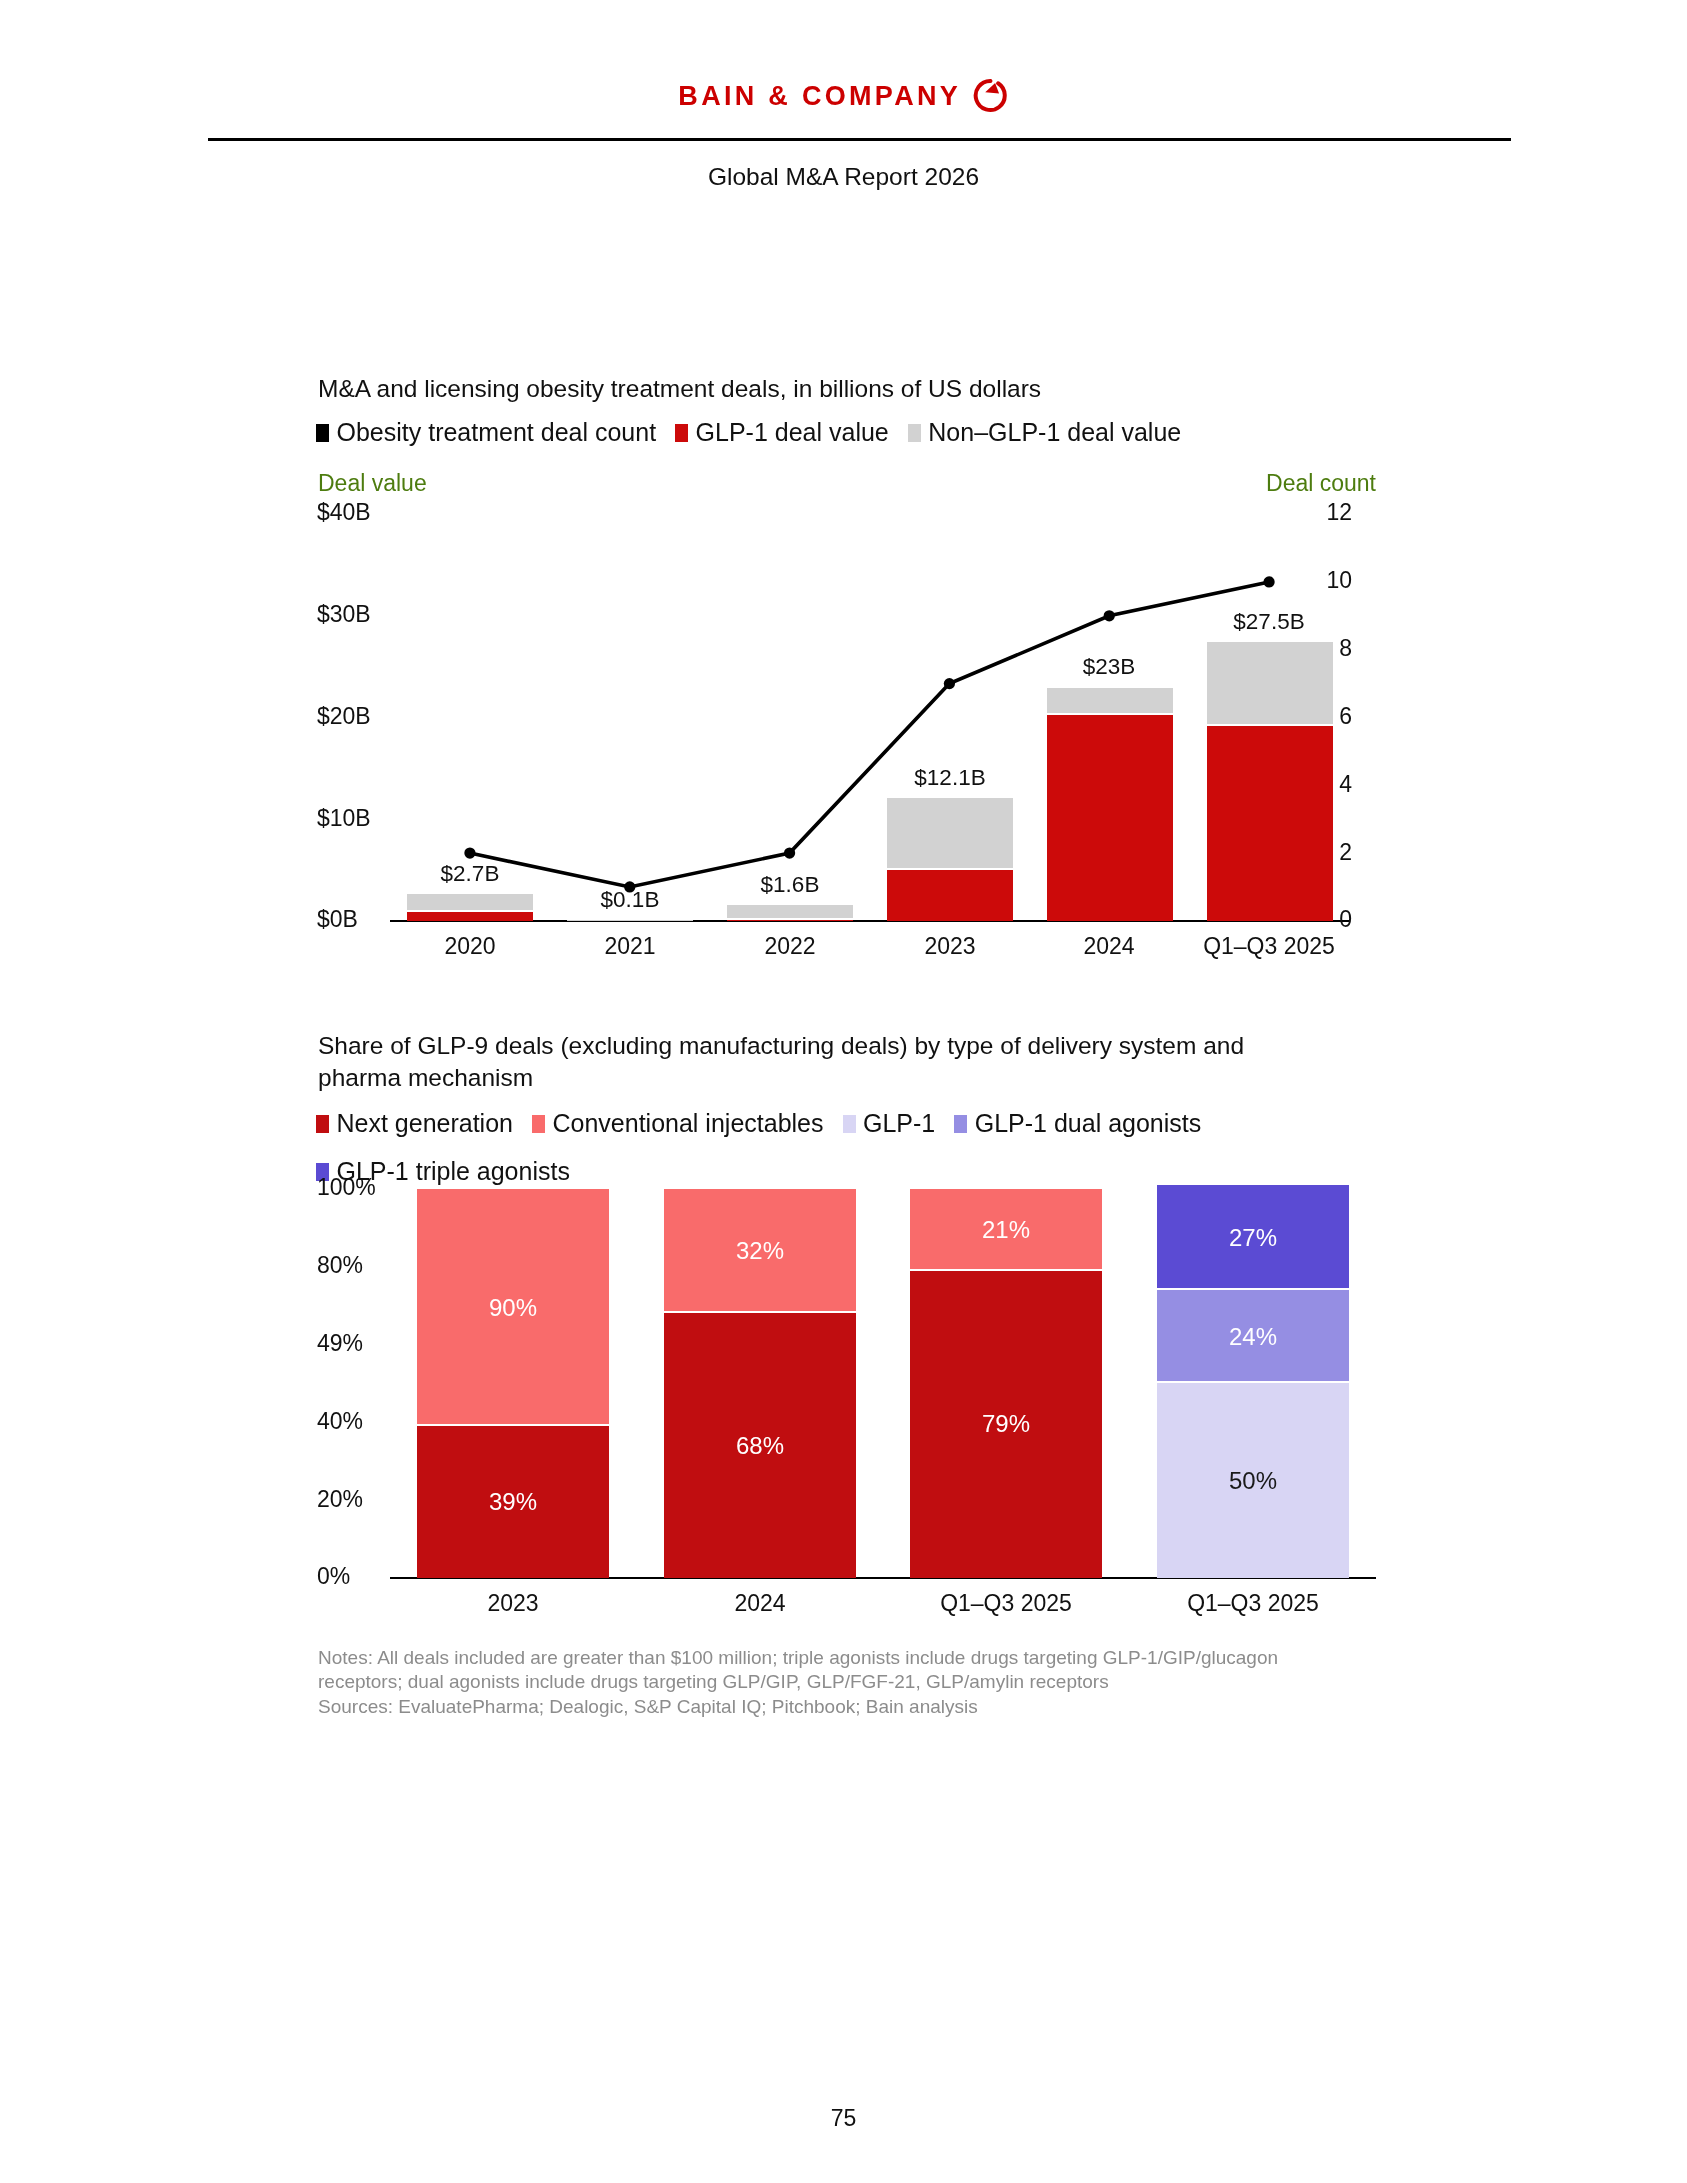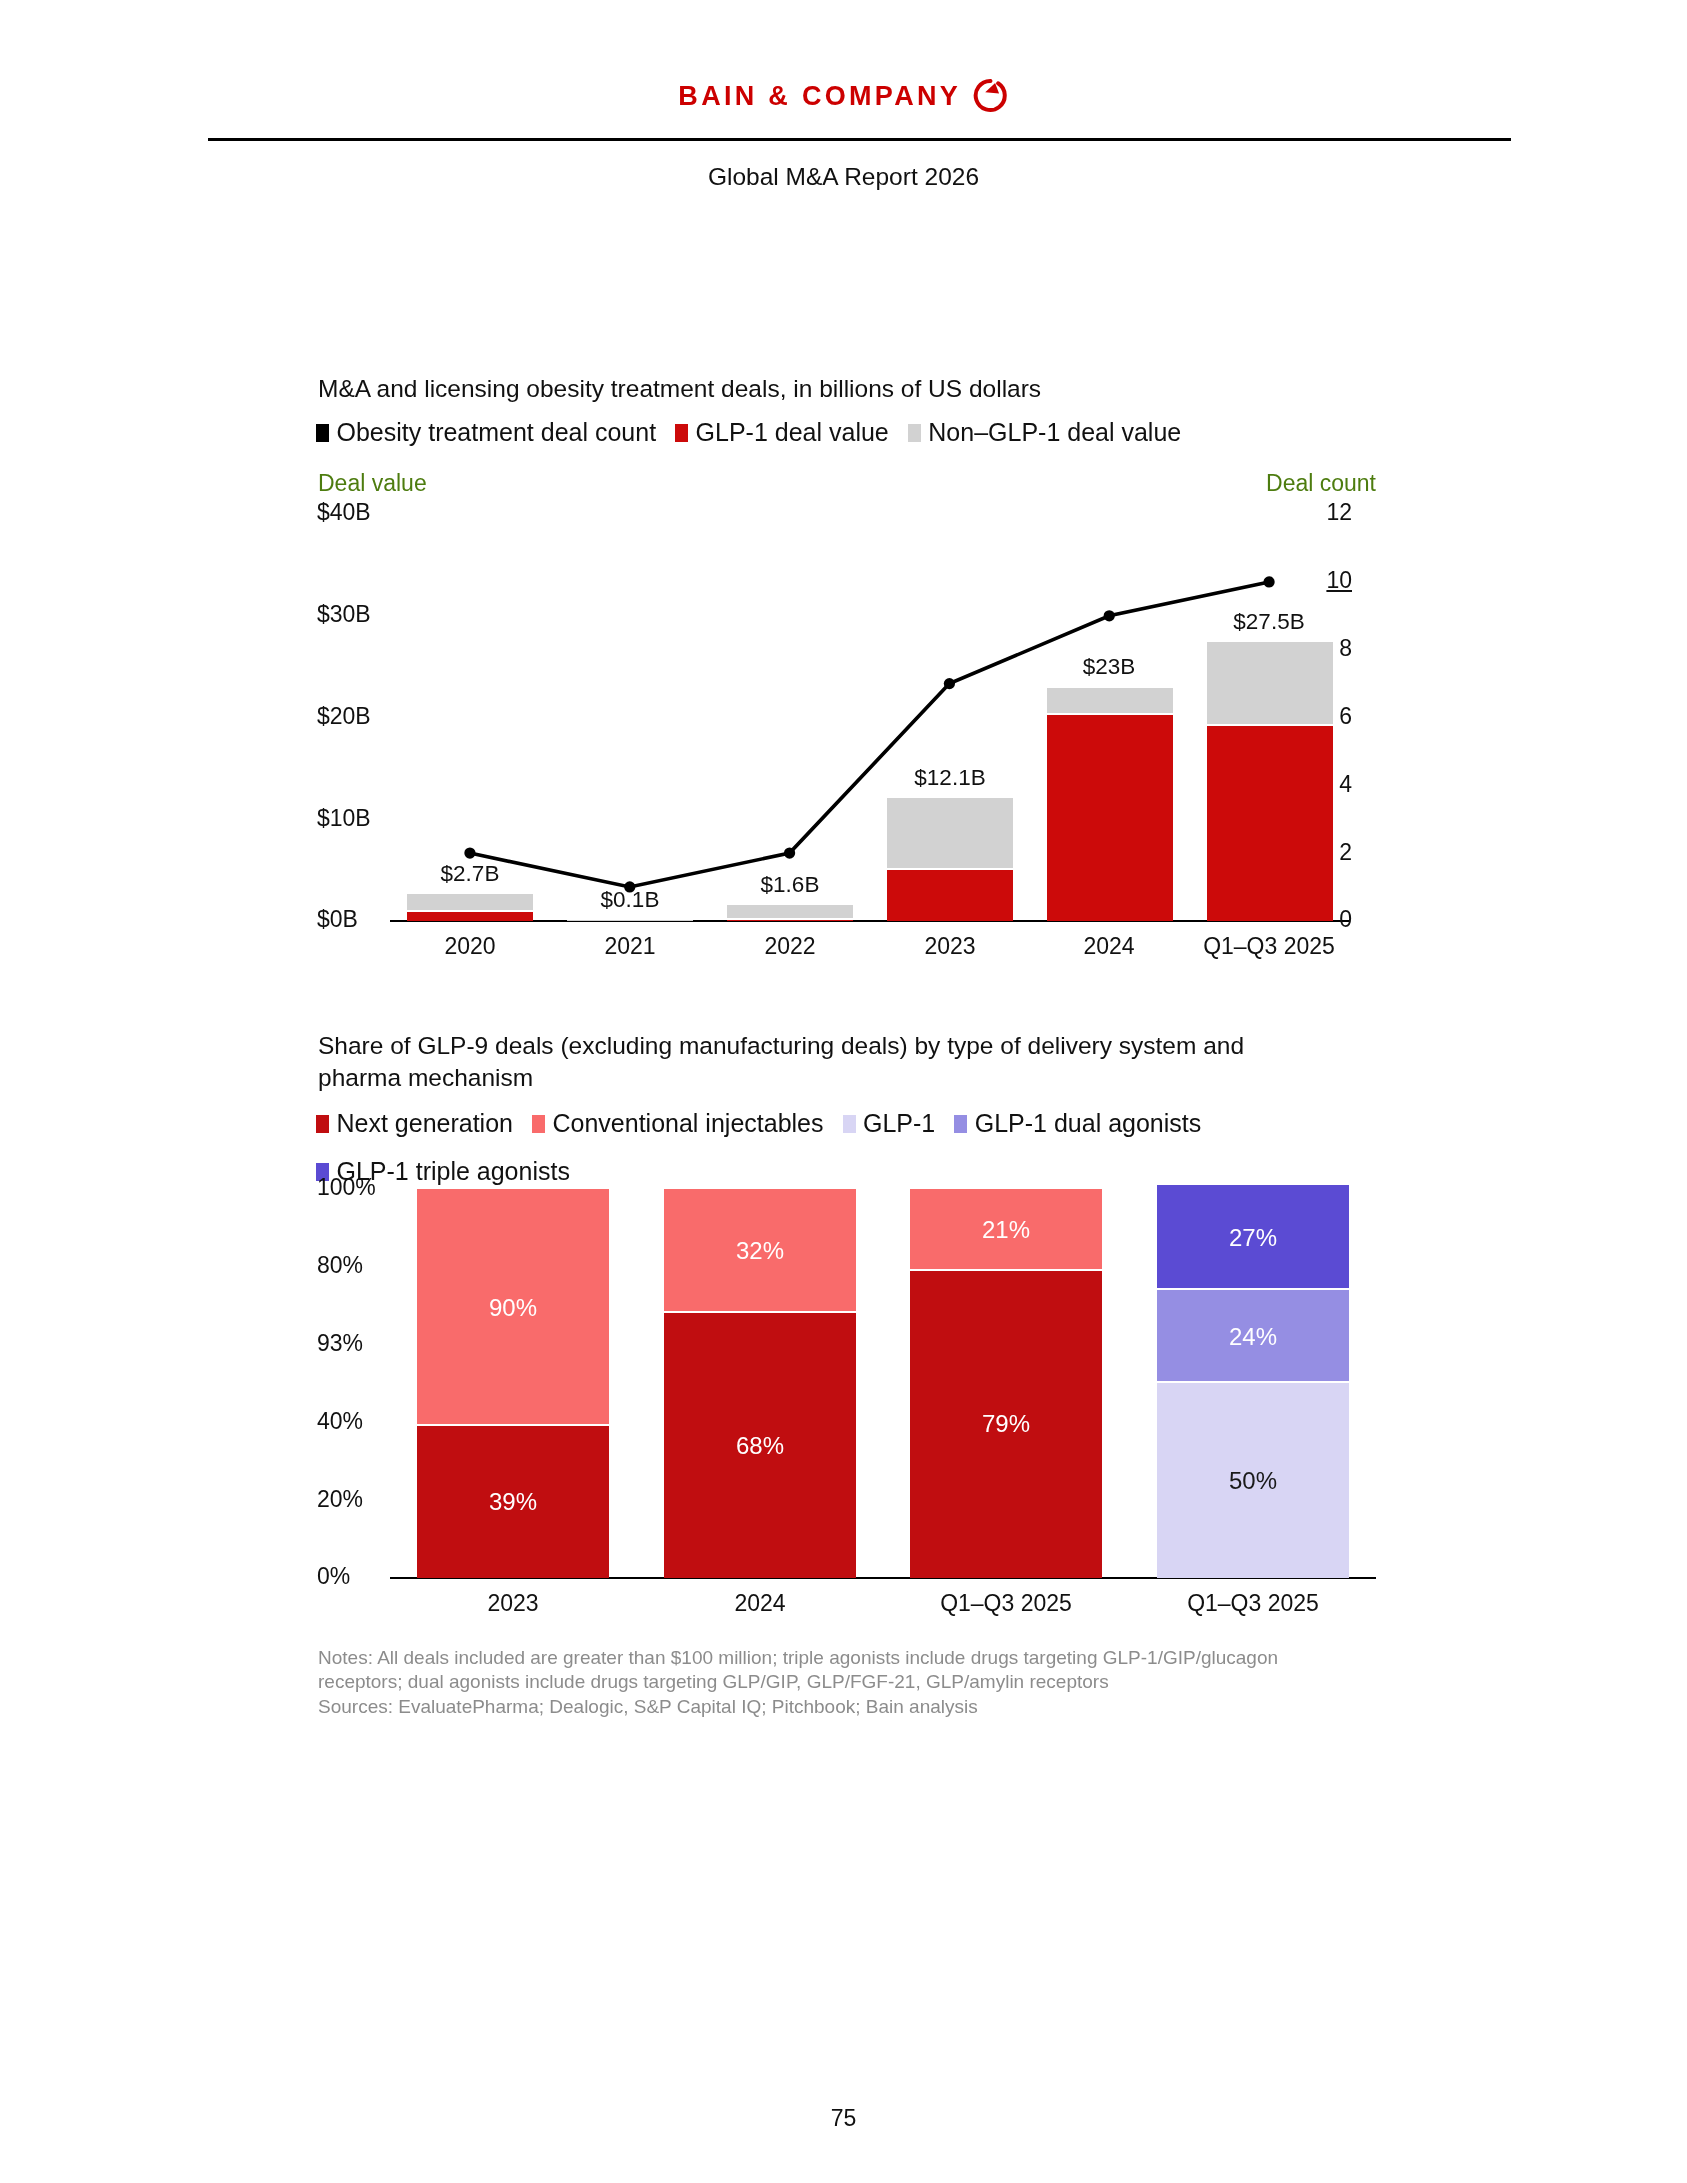--- a/index.html
+++ b/index.html
@@ -86,21 +86,21 @@
       <div class="tick-label" style="left: -73px; top: 392px;">$0B</div>
       <div class="tick-label" style="left: -73px; top: 291px;">$10B</div>
       <div class="tick-label" style="left: -73px; top: 189px;">$20B</div>
       <div class="tick-label" style="left: -73px; top: 87px;">$30B</div>
       <div class="tick-label" style="left: -73px; top: -14.6px;">$40B</div>
       <div class="tick-label" style="left: 896px; width: 66px; top: 392px; text-align: right;">0</div>
       <div class="tick-label" style="left: 896px; width: 66px; top: 325px; text-align: right;">2</div>
       <div class="tick-label" style="left: 896px; width: 66px; top: 257px; text-align: right;">4</div>
       <div class="tick-label" style="left: 896px; width: 66px; top: 189px; text-align: right;">6</div>
       <div class="tick-label" style="left: 896px; width: 66px; top: 121px; text-align: right;">8</div>
-      <div class="tick-label" style="left: 896px; width: 66px; top: 53px; text-align: right; text-decoration: underline;">10</div>
+      <div class="tick-label" style="left: 896px; width: 66px; top: 53px; text-align: right;">10</div>
       <div class="tick-label" style="left: 896px; width: 66px; top: -14.6px; text-align: right;">12</div>
       <div class="bar-seg" style="left: 17px; width: 126px; bottom: 0px; height: 9.2px; background: rgb(204, 10, 10);"></div>
       <div class="bar-seg bar-sep" style="left: 17px; width: 126px; bottom: 9.2px; height: 18.3px; background: rgb(210, 210, 210);"></div>
       <div class="total-label" style="left: 80px; bottom: 34px;">$2.7B</div>
       <div class="cat-label" style="left: 80px; top: 419px;">2020</div>
       <div class="bar-seg" style="left: 177px; width: 126px; bottom: 0px; height: 0.7px; background: rgb(204, 10, 10);"></div>
       <div class="bar-seg" style="left: 177px; width: 126px; bottom: 0.5px; height: 0.7px; background: rgb(210, 210, 210);"></div>
       <div class="total-label" style="left: 240px; bottom: 7.6px;">$0.1B</div>
       <div class="cat-label" style="left: 240px; top: 419px;">2021</div>
       <div class="bar-seg" style="left: 337px; width: 126px; bottom: 0px; height: 1.5px; background: rgb(204, 10, 10);"></div>
@@ -151,21 +151,21 @@
       <div class="legend-item">
         <div class="swatch" style="background: rgb(91, 75, 211);"></div>
         <div>GLP-1 triple agonists</div>
       </div>
     </div>
   <div class="plot" id="c2plot" style="left: 390px; top: 1189px; width: 986px; height: 389px;">
       <div class="axis-line" style="width: 986px;"></div>
       <div class="tick-label" style="left: -73px; top: 374px;">0%</div>
       <div class="tick-label" style="left: -73px; top: 297px;">20%</div>
       <div class="tick-label" style="left: -73px; top: 219px;">40%</div>
-      <div class="tick-label" style="left: -73px; top: 141px;">93%</div>
+      <div class="tick-label" style="left: -73px; top: 141px;">49%</div>
       <div class="tick-label" style="left: -73px; top: 63px;">80%</div>
       <div class="tick-label" style="left: -73px; top: -14.6px;">100%</div>
       <div class="bar-seg" style="left: 27px; width: 192px; bottom: 0px; height: 152px; background: rgb(192, 13, 16);"></div>
       <div class="seg-label" style="left: 123px; top: 313px; color: rgb(255, 255, 255);">39%</div>
       <div class="bar-seg bar-sep" style="left: 27px; width: 192px; bottom: 152px; height: 237px; background: rgb(249, 107, 107);"></div>
       <div class="seg-label" style="left: 123px; top: 119px; color: rgb(255, 255, 255);">90%</div>
       <div class="cat-label" style="left: 123px; top: 401px;">2023</div>
       <div class="bar-seg" style="left: 274px; width: 192px; bottom: 0px; height: 265px; background: rgb(192, 13, 16);"></div>
       <div class="seg-label" style="left: 370px; top: 257px; color: rgb(255, 255, 255);">68%</div>
       <div class="bar-seg bar-sep" style="left: 274px; width: 192px; bottom: 265px; height: 124px; background: rgb(249, 107, 107);"></div>

